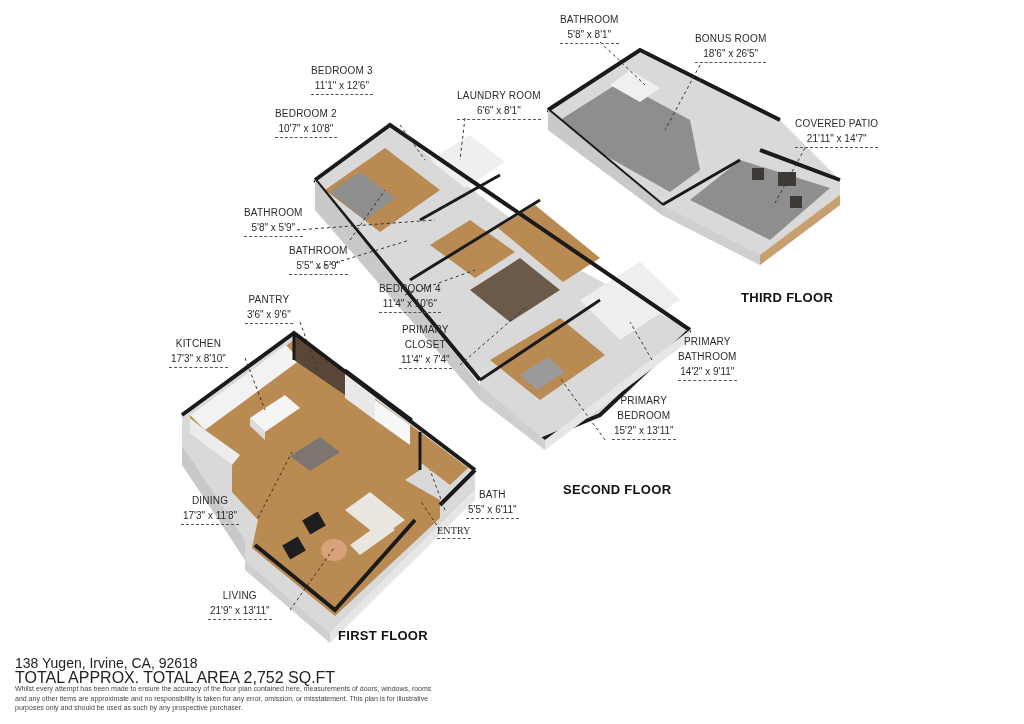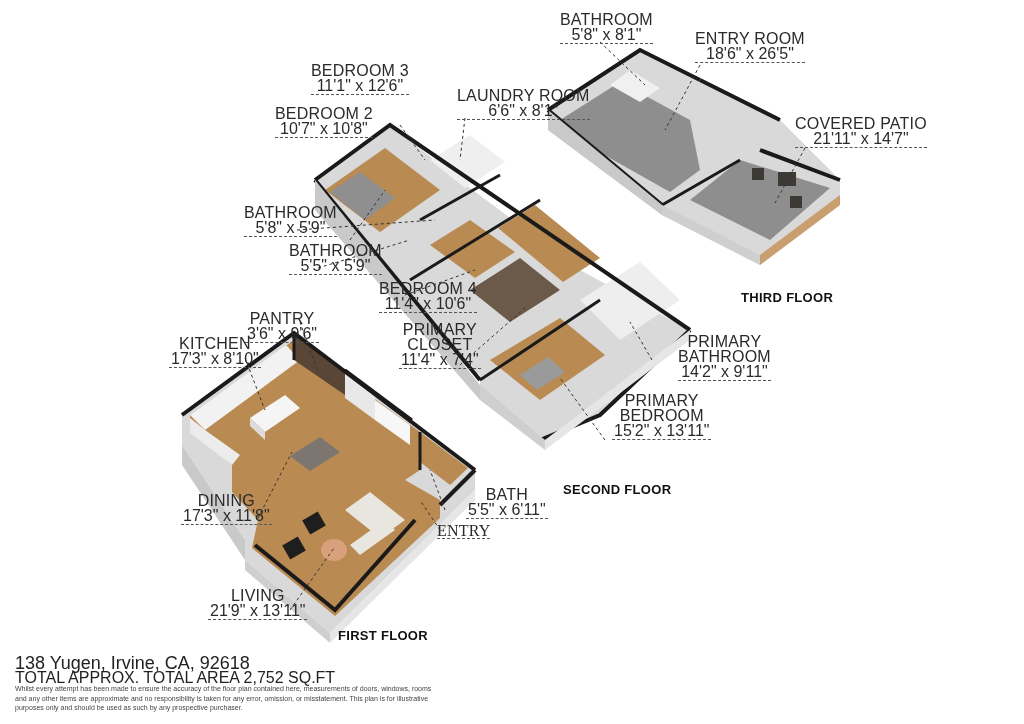--- a/index.html
+++ b/index.html
@@ -1,23 +1,23 @@
 <!DOCTYPE html>
 <html><head>
 <meta charset="utf-8">
 <style>
   html,body{margin:0;padding:0;background:#ffffff;}
   body{width:1024px;height:724px;position:relative;overflow:hidden;font-family:"Liberation Sans",sans-serif;color:#222;}
   #plan{position:absolute;left:0;top:0;width:1024px;height:724px;}
-  .lbl{position:absolute;text-align:center;font-size:16px;line-height:15px;color:#2a2a2a;white-space:nowrap;}
+  .lbl{position:absolute;text-align:center;font-size:10px;line-height:15px;color:#2a2a2a;white-space:nowrap;}
   .lbl .name{display:block;letter-spacing:0.2px;}
   .lbl .dim{display:block;border-bottom:1px dashed #555;padding:0 2px 1px;}
   .floor-title{position:absolute;font-weight:bold;font-size:13px;color:#111;letter-spacing:0.3px;}
   .footer{position:absolute;left:15px;top:656px;}
-  .footer .addr{font-size:18px;color:#222;line-height:15px;}
+  .footer .addr{font-size:14px;color:#222;line-height:15px;}
   .footer .area{font-size:16px;color:#222;line-height:13px;}
   .footer .disc{font-size:7px;color:#444;line-height:9.5px;width:420px;}
 </style>
 </head>
 <body>
 
 <svg id="plan" viewBox="0 0 1024 724" xmlns="http://www.w3.org/2000/svg">
 
   <g>
 
@@ -124,21 +124,21 @@
     <line x1="700" y1="65" x2="665" y2="130"></line>
     <line x1="805" y1="148" x2="775" y2="203"></line>
   </g>
 </svg>
 
 <div class="lbl" style="left:560px;top:12px;">
   <span class="name">BATHROOM</span>
   <span class="dim">5'8" x 8'1"</span>
 </div>
 <div class="lbl" style="left:695px;top:31px;">
-  <span class="name">ENTRY ROOM</span>
+  <span class="name">BONUS ROOM</span>
   <span class="dim">18'6" x 26'5"</span>
 </div>
 <div class="lbl" style="left:795px;top:116px;">
   <span class="name">COVERED PATIO</span>
   <span class="dim">21'11" x 14'7"</span>
 </div>
 <div class="floor-title" style="left:741px;top:290px;">THIRD FLOOR</div>
 
 <div class="lbl" style="left:311px;top:63px;">
   <span class="name">BEDROOM 3</span>
@@ -174,21 +174,21 @@
   <span class="name">BATHROOM</span>
   <span class="dim">14'2" x 9'11"</span>
 </div>
 <div class="lbl" style="left:612px;top:393px;">
   <span class="name">PRIMARY</span>
   <span class="name">BEDROOM</span>
   <span class="dim">15'2" x 13'11"</span>
 </div>
 <div class="floor-title" style="left:563px;top:446px;margin-top:36px;">SECOND FLOOR</div>
 
-<div class="lbl" style="left:245px;top:292px;margin-top:19px;">
+<div class="lbl" style="left:245px;top:292px;">
   <span class="name">PANTRY</span>
   <span class="dim">3'6" x 9'6"</span>
 </div>
 <div class="lbl" style="left:169px;top:336px;">
   <span class="name">KITCHEN</span>
   <span class="dim">17'3" x 8'10"</span>
 </div>
 <div class="lbl" style="left:181px;top:493px;">
   <span class="name">DINING</span>
   <span class="dim">17'3" x 11'8"</span>

